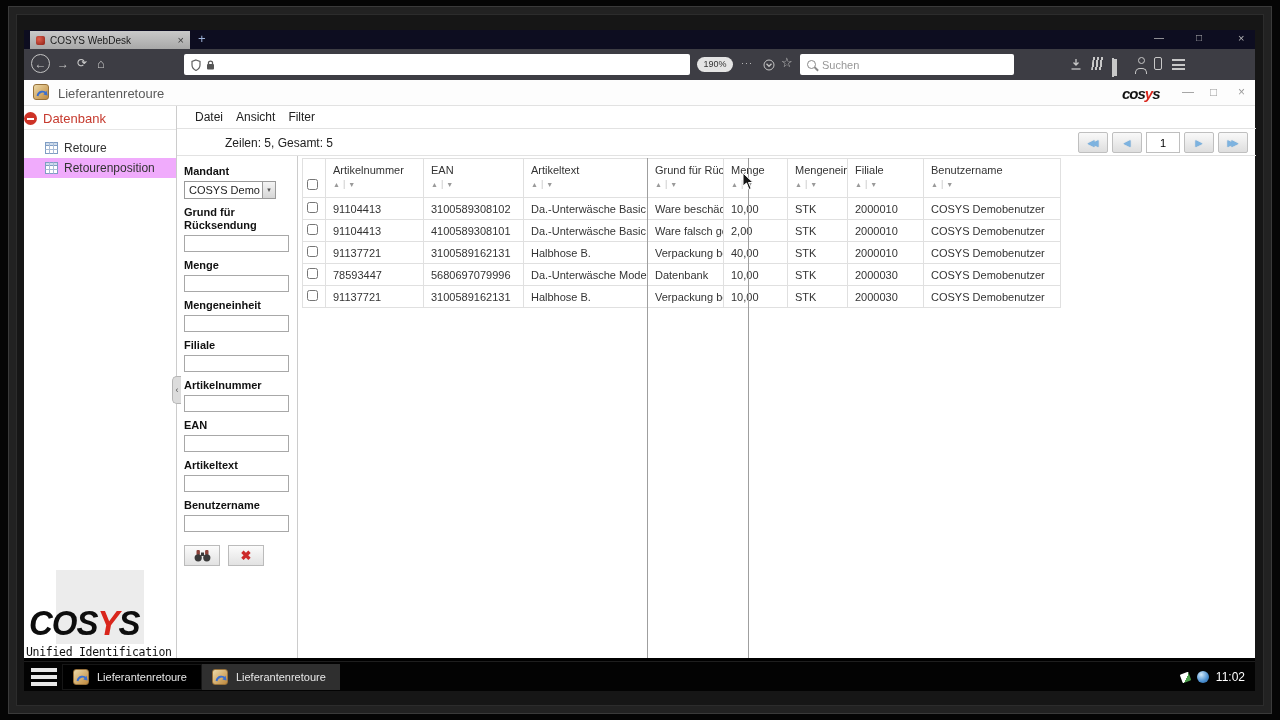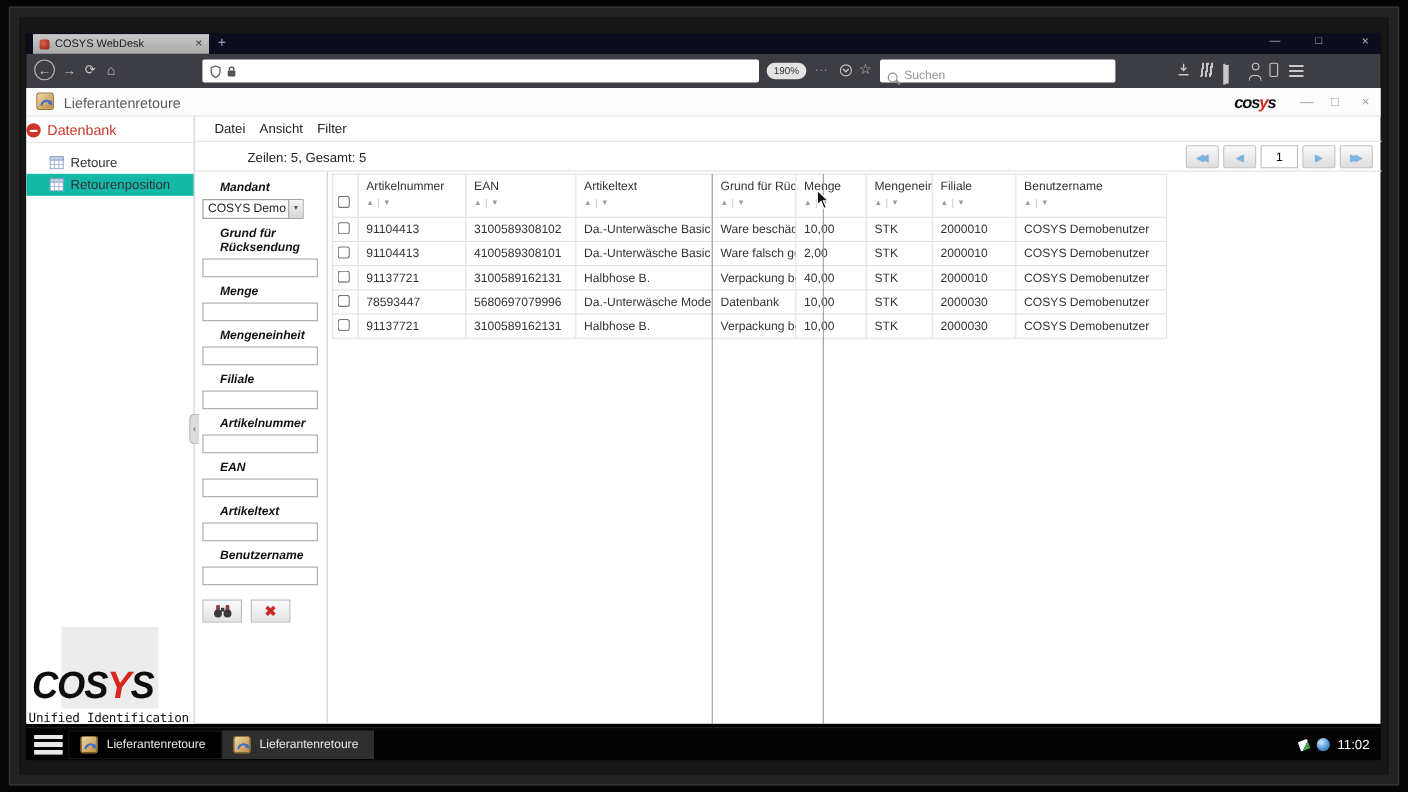--- a/index.html
+++ b/index.html
@@ -35,21 +35,21 @@
   .urlbar { position:absolute; left:160px; top:5px; width:506px; height:21px; background:#fff;
             border-radius:2px; display:flex; align-items:center; gap:5px; padding:0 7px;
             font-size:11px; color:#7a7a7a; white-space:nowrap; overflow:hidden; }
   .url-domain { color:#222; }
   .zoombadge { position:absolute; left:673px; top:8px; width:36px; height:15px; background:#e4e4e4;
                border-radius:8px; font-size:9px; color:#333; text-align:center; line-height:15px; }
   .dotsbtn { position:absolute; left:717px; top:9px; color:#c8c8c8; font-size:9px; letter-spacing:1px; }
   .pocketbtn { position:absolute; left:739px; top:8px; }
   .starbtn { position:absolute; left:757px; top:6px; color:#c8c8c8; font-size:13px; }
   .searchbar { position:absolute; left:776px; top:5px; width:214px; height:21px; background:#fff;
-               border-radius:2px; display:flex; align-items:flex-end; gap:6px; padding:0 7px; }
+               border-radius:2px; display:flex; align-items:center; gap:6px; padding:0 7px; }
   .mag { width:9px; height:9px; border:1.5px solid #8a8a8a; border-radius:50%; position:relative; flex:0 0 auto; }
   .mag::after { content:""; position:absolute; width:5px; height:1.5px; background:#8a8a8a;
                 transform:rotate(45deg); right:-4px; bottom:-1px; }
   .searchinput { border:none; outline:none; flex:1; font-size:11px; color:#444; font-family:inherit; background:transparent; }
   .searchinput::placeholder { color:#979797; }
   .tool { position:absolute; top:9px; }
   .libicon { width:11px; height:13px; top:8px; background:repeating-linear-gradient(90deg,#c8c8c8 0 2px,transparent 2px 4px); transform:skewX(-8deg); }
   .sbicon { width:13px; height:11px; border:1px solid #c8c8c8; position:relative; }
   .sbicon::before { content:""; position:absolute; left:0; top:0; width:4px; height:100%; background:#c8c8c8; }
   .personicon { width:12px; height:12px; position:relative; top:8px; }
@@ -72,21 +72,21 @@
   .appctl { position:absolute; top:5px; color:#9b9b9b; font-size:12px; }
   .amin { left:1158px; } .amax { left:1186px; } .aclose { left:1214px; }
 
   .sidebar { position:absolute; left:0; top:26px; width:153px; height:552px; background:#fff; border-right:1px solid #ccc; }
   .dbrow { position:absolute; left:0; top:2px; width:100%; height:22px; border-bottom:1px solid #e6e6e6;
            display:flex; align-items:center; gap:6px; color:#c63a2e; font-size:13px;text-align:right; }
   .dbicon { width:13px; height:13px; background:#cd3327; border-radius:50%; position:relative; flex:0 0 auto; }
   .dbicon::after { content:""; position:absolute; left:3px; top:5.5px; width:7px; height:2px; background:#fff; }
   .snavlist { position:absolute; left:0; top:32px; width:100%; }
   .snav { height:20px; display:flex; align-items:center; gap:6px; padding-left:21px; font-size:12px; color:#333; }
-  .snav.selected { background:#14b8a6; }
+  .snav.selected { background:#f0abfc; }
 
   .cosyslogo { position:absolute; left:0; top:460px; width:153px; height:92px; }
   .logosq { position:absolute; left:32px; top:4px; width:88px; height:74px; background:#ececec; }
   .logotext { position:absolute; left:5px; top:38px; font-size:33px; font-weight:900; font-style:italic;
               letter-spacing:-1px; color:#0d0d0d; transform:scaleY(1.05); }
   .logotext .y { color:#d9261c; }
   .logotag { position:absolute; left:2px; top:79px; font-size:11.5px; letter-spacing:-0.3px;
              font-family:"DejaVu Sans Mono",monospace; color:#111; white-space:nowrap; }
 
   .collapse { position:absolute; left:148px; top:296px; width:9px; height:28px; background:#dcdcdc;
@@ -99,21 +99,21 @@
   .rowsummary { position:absolute; left:8px; top:7px; font-size:12px; color:#222;margin-left:40px; }
   .pager { position:absolute; right:8px; top:3px; display:flex; gap:4px; height:21px; }
   .pbtn { width:30px; height:21px; background:linear-gradient(#f9f9f9,#dedede); border:1px solid #bfbfbf;
           border-radius:2px; color:#7db3e0; font-size:9px; display:flex; align-items:center; justify-content:center;
           text-shadow:0 0 1px #5a93c4; }
   .pbtn.dbl { letter-spacing:-3px; padding-right:3px; }
   .pagenum { width:34px; height:21px; border:1px solid #bfbfbf; text-align:center; font-size:11px; font-family:inherit; }
 
   .filterpanel { position:absolute; left:153px; top:76px; width:121px; height:502px; border-right:1px solid #ccc;
                  padding:2px 0 0 7px; font-size:11px; }
-  .flabel { font-weight:bold; color:#111; margin:7px 8px 3px 16px; line-height:13px;font-style:italic; }
+  .flabel { font-weight:bold; color:#111; margin:7px 8px 3px 0; line-height:13px; }
   .fselect { width:92px; height:18px; border:1px solid #9a9a9a; background:#fff; position:relative;
              font-size:11px; color:#222; line-height:17px; padding-left:4px; white-space:nowrap; }
   .selarrow { position:absolute; right:0; top:0; width:13px; height:100%; border-left:1px solid #9a9a9a;
               background:linear-gradient(#f4f4f4,#d6d6d6); font-size:7px; color:#555; text-align:center; line-height:16px; }
   .finput { width:105px; height:17px; border:1px solid #a8a8a8; font-size:11px; padding:0 3px; font-family:inherit; display:block; }
   .fbtns { margin-top:13px; display:flex; gap:8px; }
   .fbtn { width:36px; height:21px; background:linear-gradient(#fbfbfb,#e2e2e2); border:1px solid #bbb;
           display:flex; align-items:center; justify-content:center; font-size:13px; }
   .clearglyph { color:#cc2a2a; font-weight:bold; }
 

